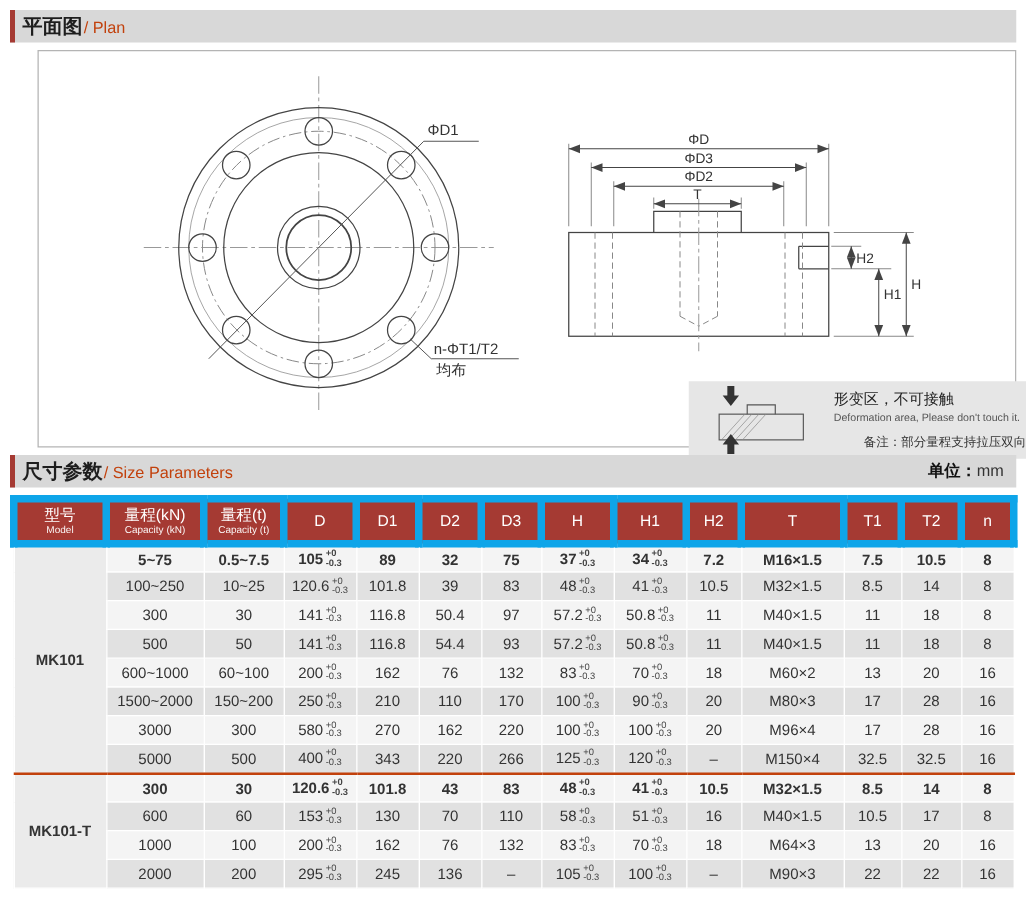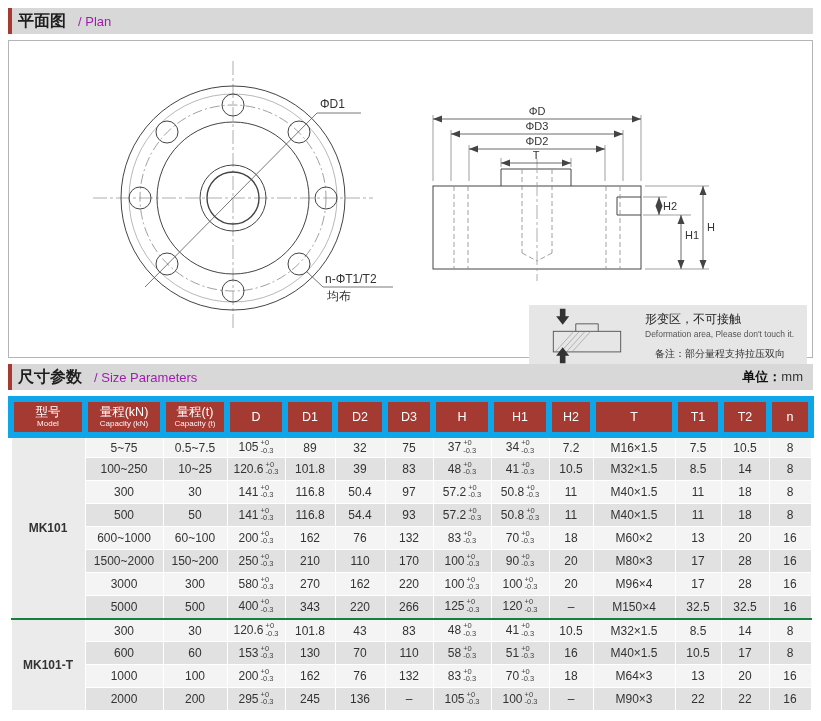--- a/index.html
+++ b/index.html
@@ -15,40 +15,40 @@
   .section-header {
     position: relative; height: 26px; margin-bottom: 6px;
     background: var(--section-bar, #d8d8d8);
     display: flex; align-items: center; padding: 0 10px 0 10px;
   }
   .section-header .accent {
     position: absolute; left: 0; top: 0; width: 4px; height: 100%;
     background: var(--accent, #a53a33);
   }
   .section-header .zh { font-weight: bold; font-size: 16px; color: #1d1d1d; }
-  .section-header .en { font-size: 13px; color: #a21caf; margin-left: 12px; }
+  .section-header .en { font-size: 13px; color: #c2410c; margin-left: 1px; }
   .section-header .unit-wrap { margin-left: auto; font-size: 13px; }
   .section-header .unit-label { font-weight: bold; color: #111; }
   .section-header .unit-value { color: #333; }
 
   
   .drawing-box {
     position: relative; height: 318px; margin-bottom: 6px;
-    border: 1px solid #b4b4b4; background: #fff;
+    border: 1px solid #b4b4b4; background: #fff; margin-left: 22px;
   }
   .drawing-box svg text { font-family: "Liberation Sans", "DejaVu Sans", sans-serif; fill: #333; }
   .note-box {
     position: absolute; left: 520px; top: 264px; width: 278px; height: 62px;
     background: var(--note-bg, #e6e6e6);
     display: flex; align-items: center; gap: 8px; padding: 3px 8px;
   }
   .note-text { flex: 1; }
   .note-zh { font-size: 12px; color: #222; }
   .note-en { font-size: 8.5px; color: #555; margin-top: 1px; }
-  .note-remark { font-size: 10px; color: #333; margin-top: 8px; padding-left: 10px; }
+  .note-remark { font-size: 10px; color: #333; margin-top: 8px; padding-left: 10px; text-align: right; }
 
   
   table.params {
     width: 805px; table-layout: fixed; border-collapse: collapse;
   }
   table.params th {
     background: var(--accent, #a53a33); color: var(--header-text, #fff);
     font-weight: normal; text-align: center; vertical-align: middle;
     padding: 3px 0; border: 6px solid #0ea5e9;
   }
@@ -58,21 +58,21 @@
     height: 23px; text-align: center; vertical-align: middle;
     font-size: 12px; color: #333; border: 1px solid #fff; padding: 0 1px;
     white-space: nowrap;
   }
   tr.odd  td { background: var(--row-light, #f4f4f4); }
   tr.even td { background: var(--row-dark, #e1e1e1); }
   td.model-cell {
     background: var(--model-cell, #ebebeb) !important;
     font-weight: bold; font-size: 13px; color: #222;
   }
-  tr.group-start td { border-top: 2px solid #15803d; }
+  tr.group-start td { border-top: 2px solid #c2410c; font-weight: bold; }
   .tol {
     display: inline-flex; flex-direction: column; align-items: flex-start;
     vertical-align: middle; margin-left: 2px; line-height: 1.05;
     font-size: 7.5px; color: #444; transform: translateY(-1px);
   }
 </style>
 </head>
 <body>
 
 <div class="page">

